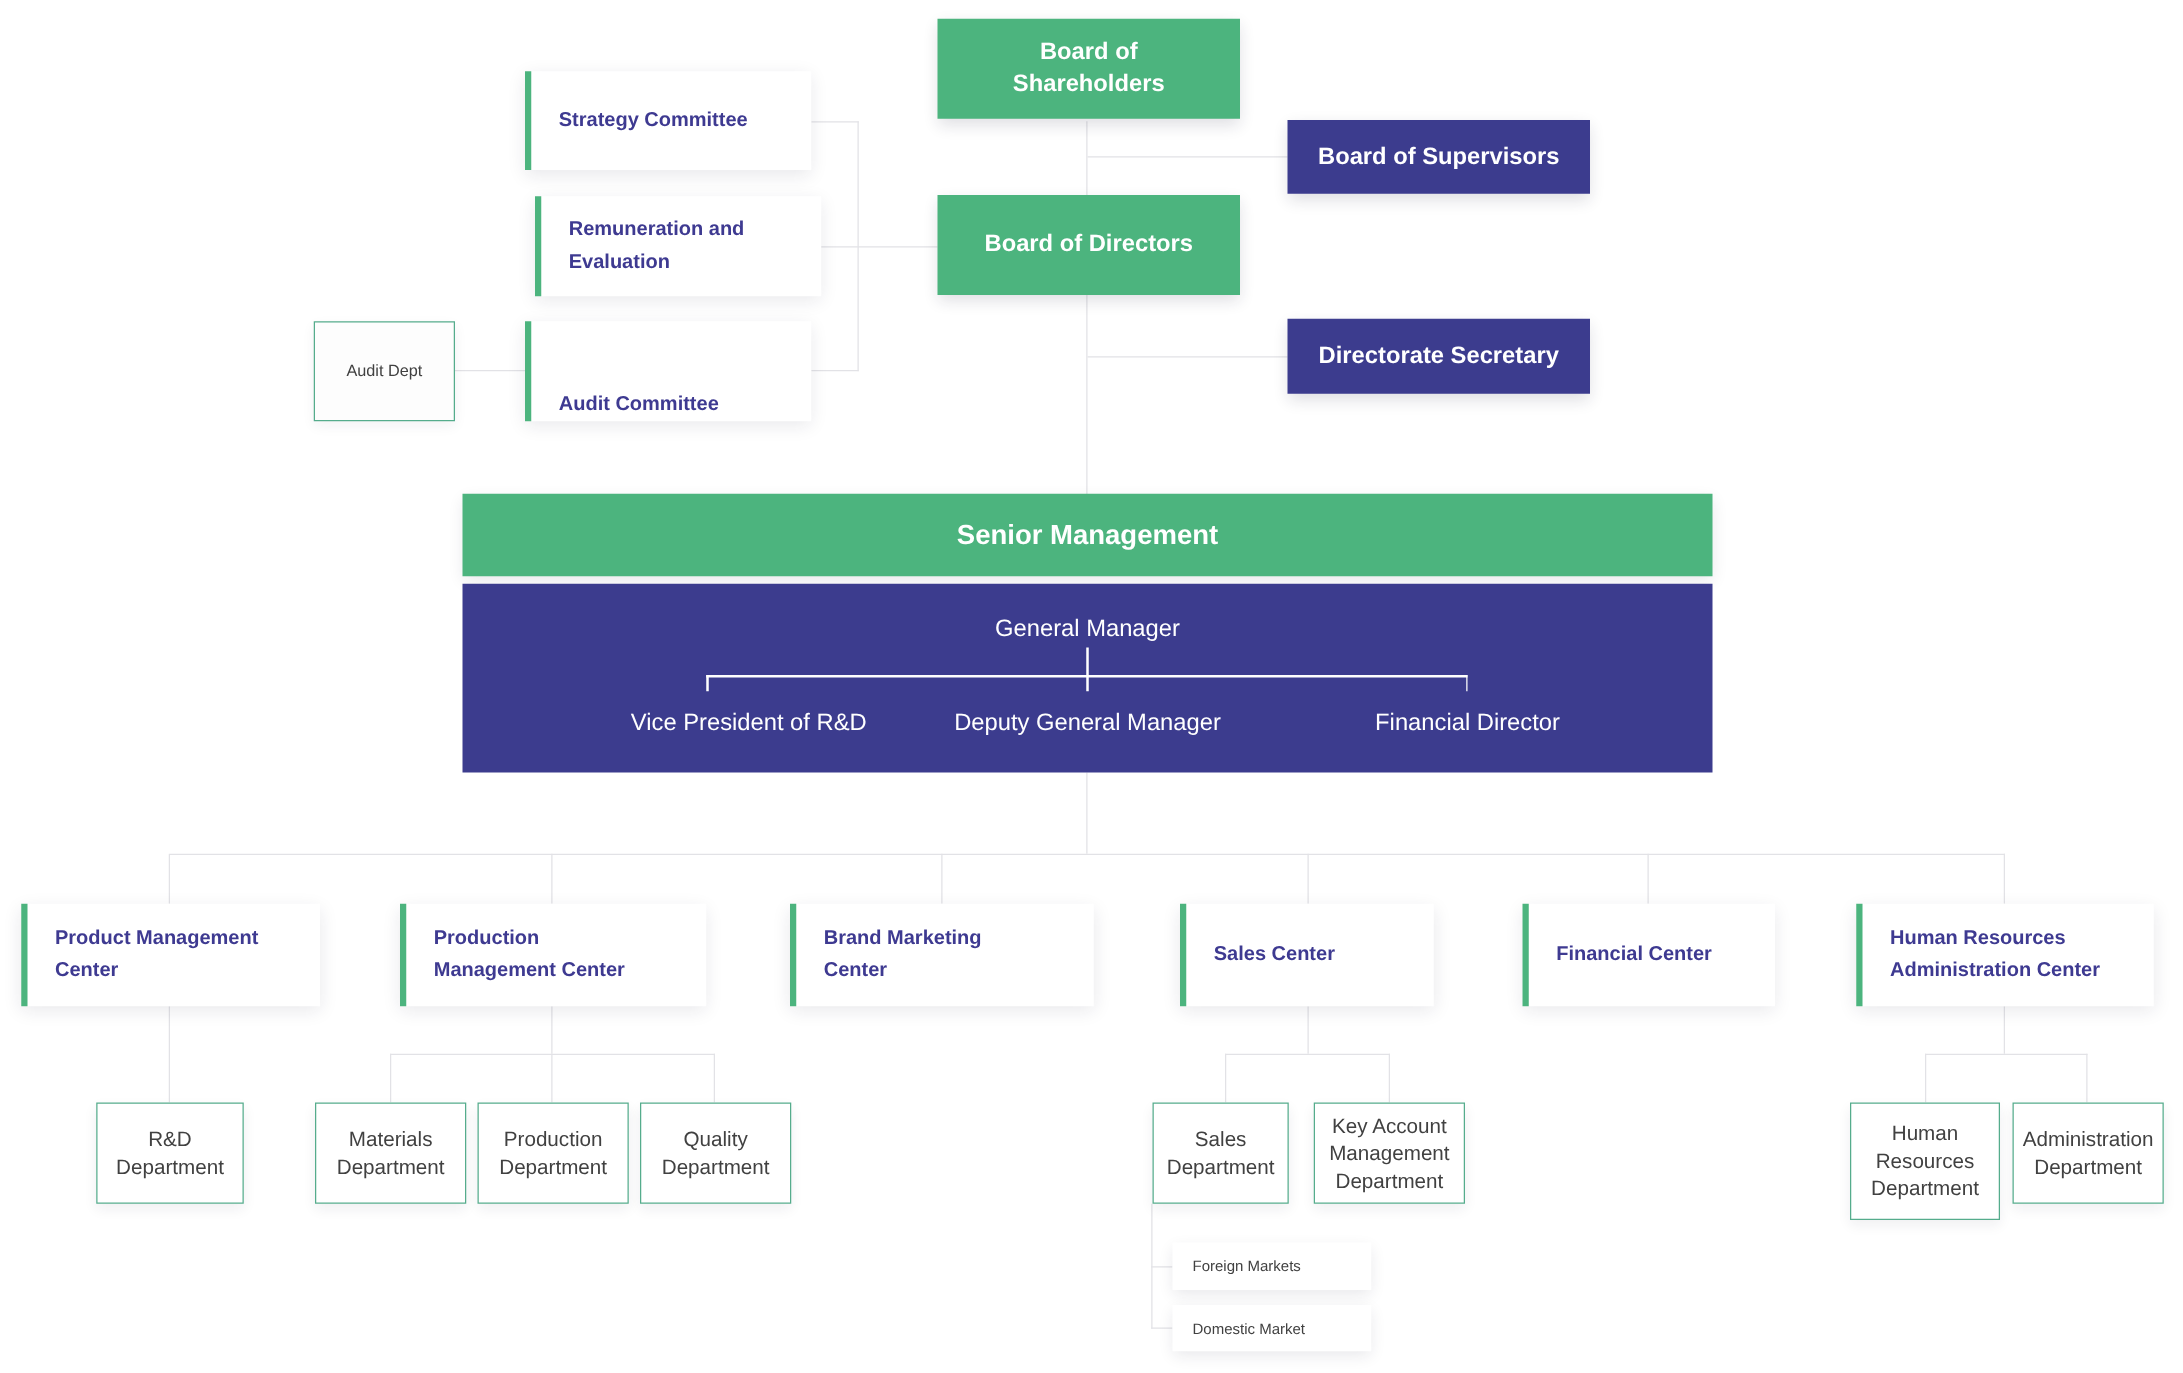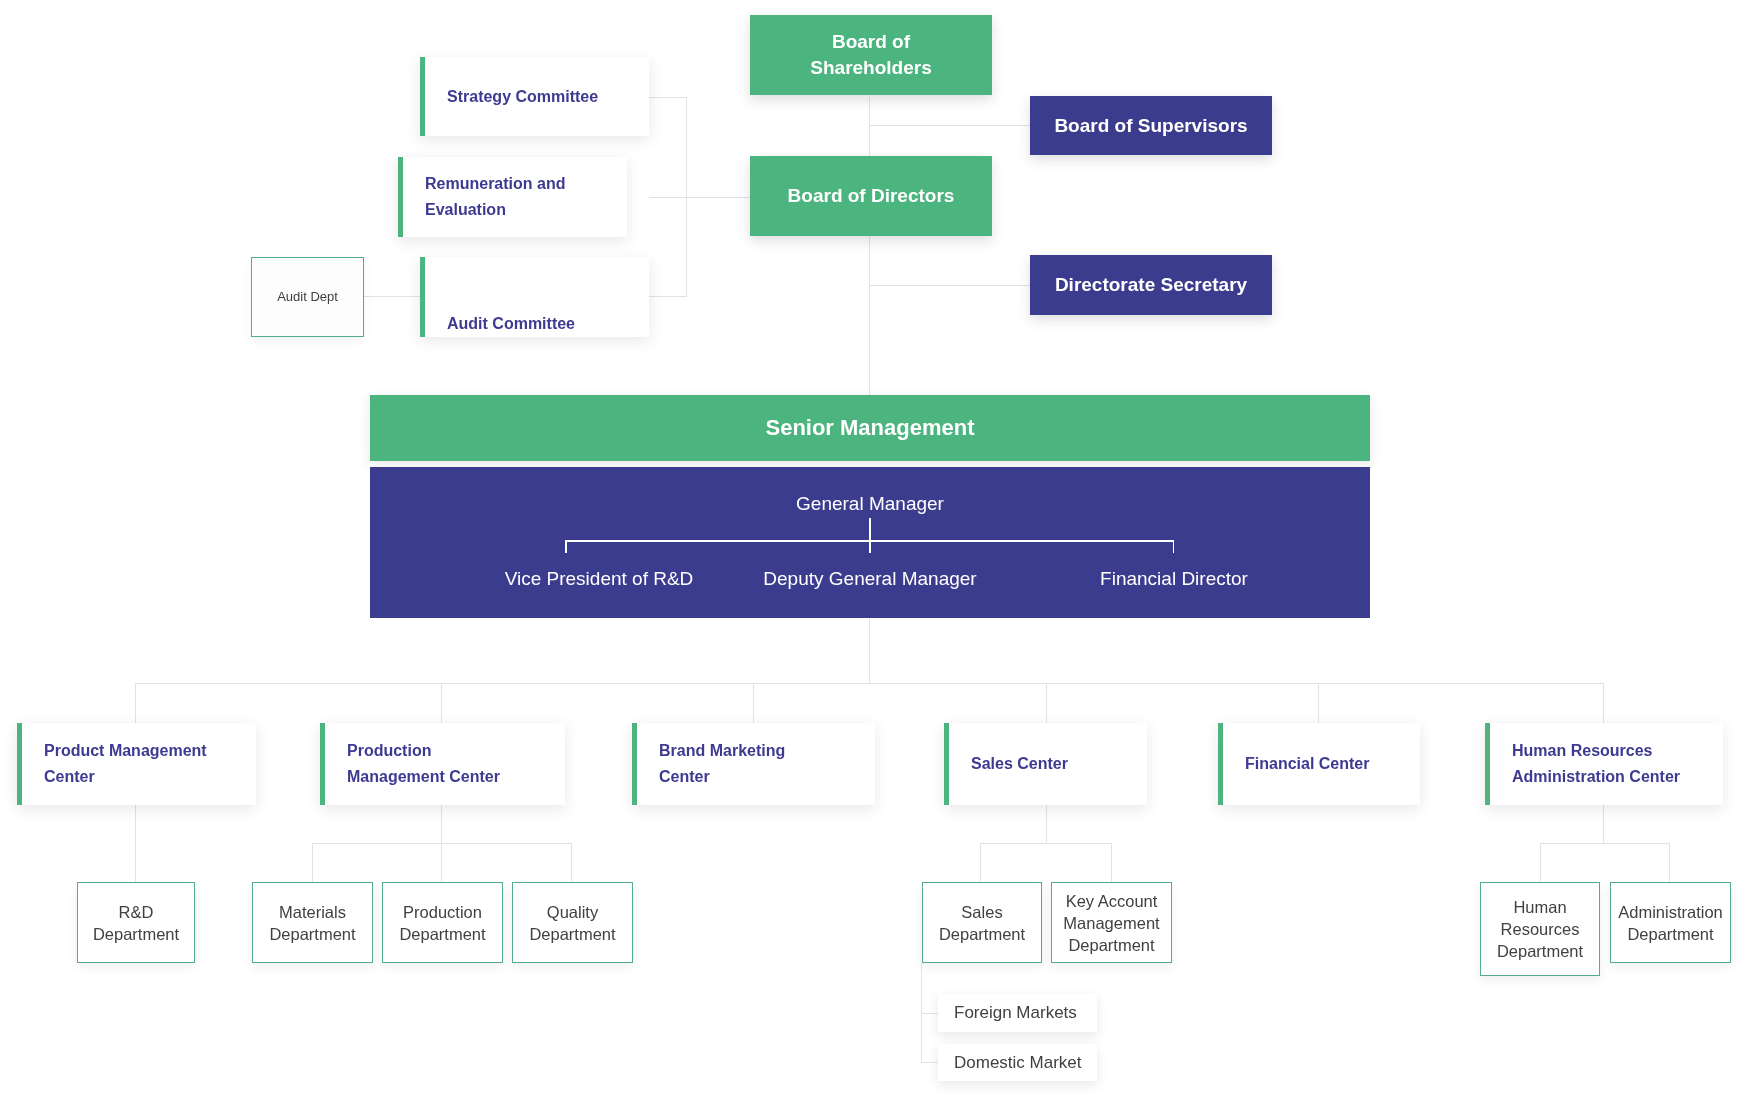--- a/index.html
+++ b/index.html
@@ -26,21 +26,21 @@
   .card{background:#fff;color:var(--purple);font-size:16px;font-weight:600;line-height:26px;
         border-left:5px solid var(--green);padding-left:22px;padding-right:8px;
         box-shadow:0 4px 14px rgba(30,30,60,.10);}
 
   .dept-card{background:#fff;border:1.5px solid var(--bgreen);color:var(--gray);
              font-size:16.5px;font-weight:400;line-height:22px;
              box-shadow:0 4px 10px rgba(30,30,60,.07);}
   .audit-card{background:#fdfdfd;border:1px solid var(--bgreen);color:var(--gray);
               font-size:13px;font-weight:400;line-height:22px;
               box-shadow:0 4px 10px rgba(30,30,60,.06);}
-  .market-card{background:#fff;color:var(--gray);font-size:17px;font-weight:400;
+  .market-card{background:#fff;color:var(--gray);font-size:12px;font-weight:400;
                padding-left:16px;box-shadow:0 4px 12px rgba(30,30,60,.10);}
 
   .vline,.hline{position:absolute;background:var(--line);}
   .wv,.wh{position:absolute;background:#fff;}
 
   .sm-header{background:var(--green);color:#fff;font-size:22px;font-weight:700;
              box-shadow:0 4px 12px rgba(30,30,60,.10);}
   .sm-body{background:var(--blue);}
   .sm-label{position:absolute;transform:translateX(-50%);color:#fff;font-size:19px;font-weight:400;
             white-space:nowrap;line-height:24px;}
@@ -107,21 +107,21 @@
   </div>
 
   <div class="box blue-box center-text" style="left:1030px;top:255px;width:242px;height:60px;">
     <span>Directorate Secretary</span>
   </div>
 
   <div class="box card left-text" style="left:420px;top:57px;width:229px;height:79px;">
     <span>Strategy Committee</span>
   </div>
 
-  <div class="box card left-text" style="left:398px;top:157px;width:229px;height:80px;text-align:center;">
+  <div class="box card left-text" style="left:428px;top:157px;width:229px;height:80px;text-align:center;">
     <span class="l">Remuneration and</span>
     <span class="l">Evaluation</span>
   </div>
 
   <div class="box card left-text" style="left:420px;top:257px;width:229px;height:80px;justify-content:flex-end;">
     <span>Audit Committee</span>
   </div>
 
   <div class="box audit-card center-text" style="left:251px;top:257px;width:113px;height:80px;">
     <span>Audit Dept</span>
@@ -185,21 +185,21 @@
   <div class="box dept-card center-text" style="left:382px;top:882px;width:121px;height:81px;">
     <span class="l">Production</span>
     <span class="l">Department</span>
   </div>
 
   <div class="box dept-card center-text" style="left:512px;top:882px;width:121px;height:81px;">
     <span class="l">Quality</span>
     <span class="l">Department</span>
   </div>
 
-  <div class="box dept-card center-text" style="left:922px;top:882px;width:120px;height:81px;">
+  <div class="box dept-card center-text" style="left:922px;top:882px;width:109px;height:81px;">
     <span class="l">Sales</span>
     <span class="l">Department</span>
   </div>
 
   <div class="box dept-card center-text" style="left:1051px;top:882px;width:121px;height:81px;">
     <span class="l">Key Account</span>
     <span class="l">Management</span>
     <span class="l">Department</span>
   </div>
 

